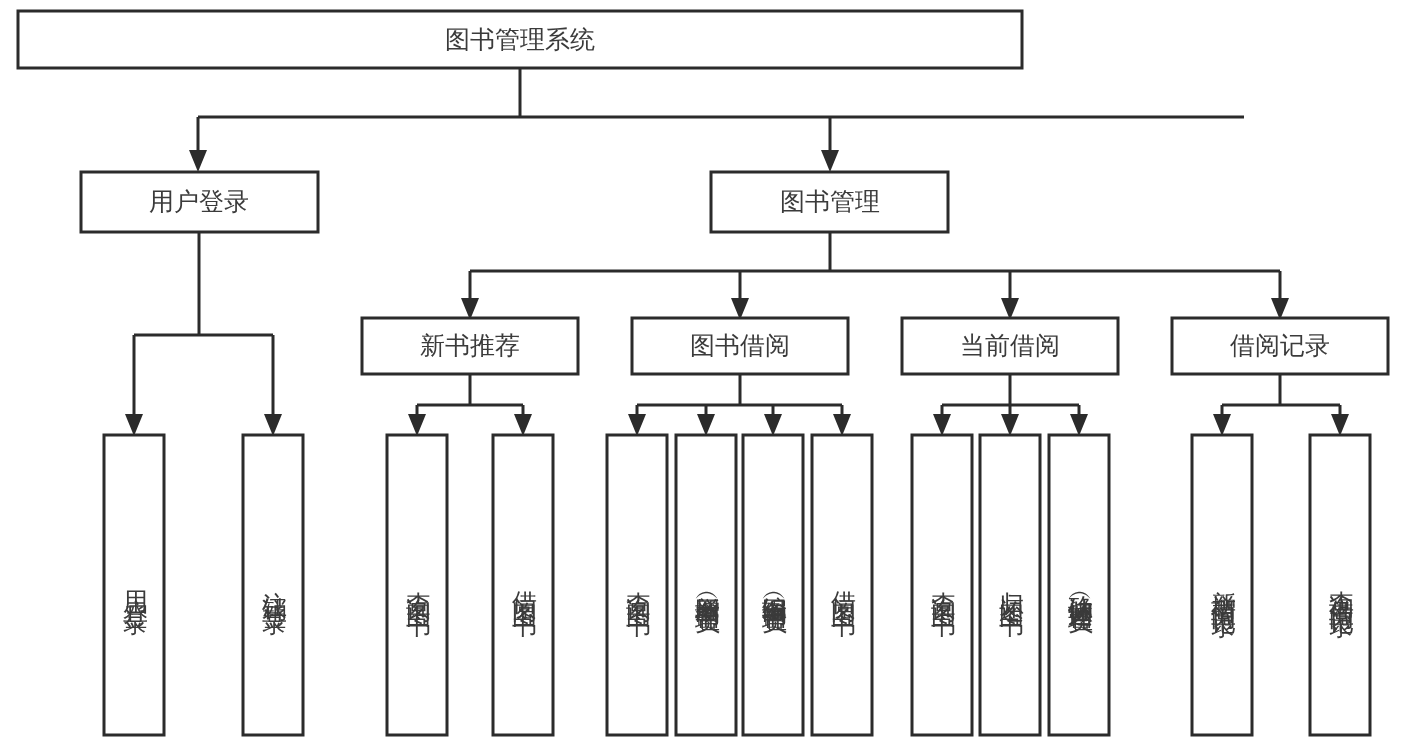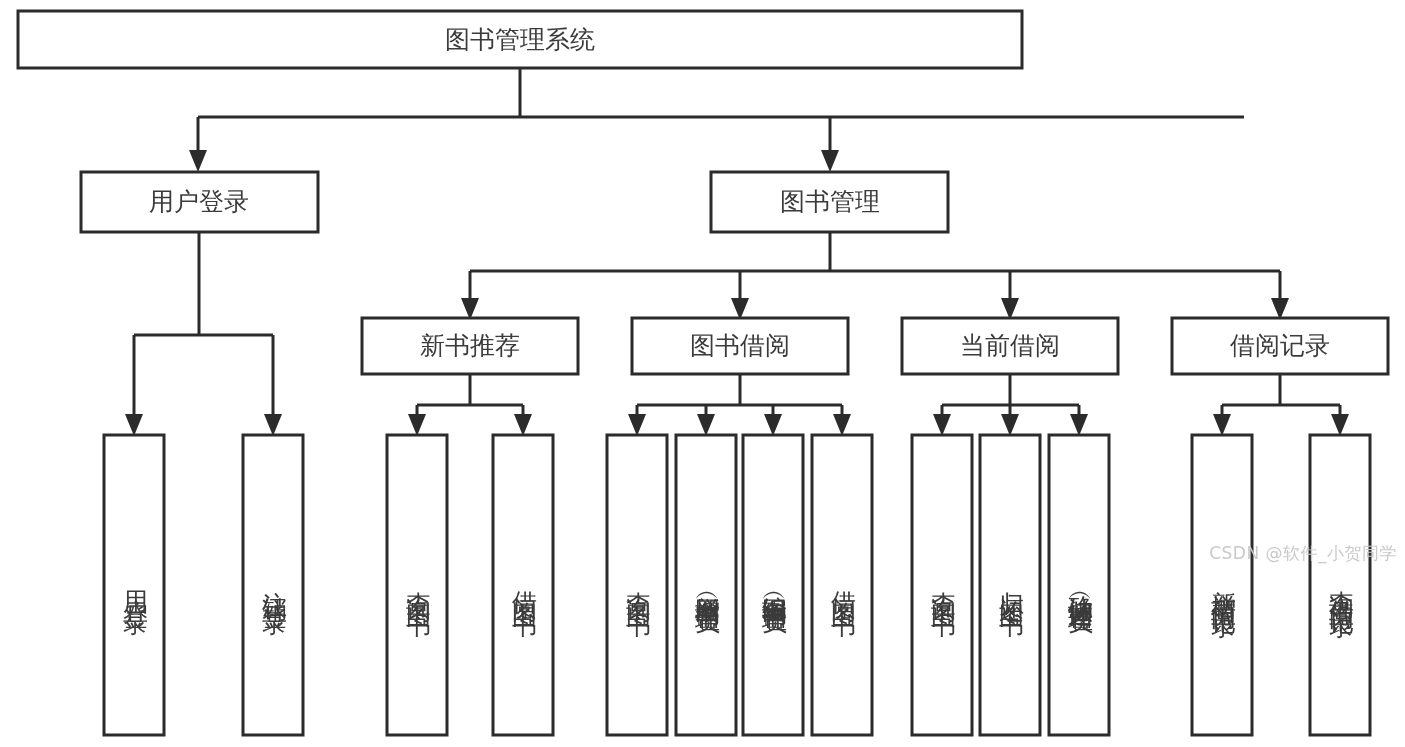--- a/index.html
+++ b/index.html
@@ -201,15 +201,14 @@
       <rect class="node-box" x="1192" y="435" width="60" height="300"></rect>
       <text class="node-label label-v" x="1222" y="585" writing-mode="tb" letter-spacing="5">新增借阅记录</text>
     </g>
     <g>
       <rect class="node-box" x="1310" y="435" width="60" height="300"></rect>
       <text class="node-label label-v" x="1340" y="585" writing-mode="tb" letter-spacing="5">查询借阅记录</text>
     </g>
 
   </svg>
 
-  <div class="watermark">CSDN @软件_小贺同学</div>
 
 </div>
 
 </body></html>

